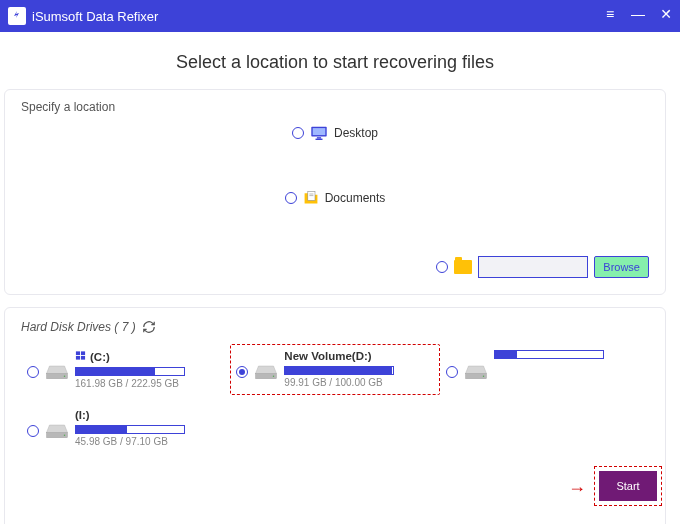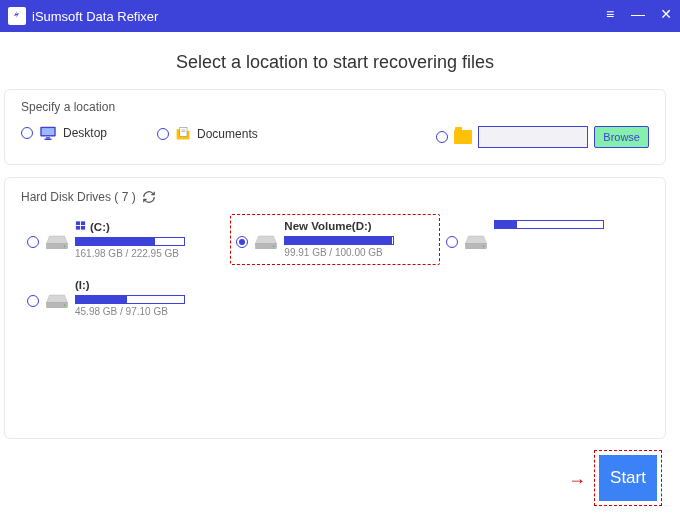--- a/index.html
+++ b/index.html
@@ -12,52 +12,52 @@
 .window-controls { position: absolute; right: 6px; top: 0; height: 28px; display: flex; align-items: center; gap: 12px; }
 .window-controls span { width: 16px; display: flex; justify-content: center; cursor: pointer; font-size: 14px; }
 
 .content { padding: 14px 14px 0 4px; }
 
 .page-heading { text-align: center; font-size: 18px; color: #333; font-weight: 400; margin: 6px 0 16px; }
 
 .panel { border: 1px solid #e8e8ee; border-radius: 6px; padding: 12px 16px 16px; position: relative; margin-bottom: 12px; }
 .panel-title { font-size: 12px; color: #555; position: relative; top: -2px; }
 
-.loc-row { display: flex; align-items: flex-start; margin-top: 10px; gap: 50px; }
+.loc-row { display: flex; align-items: center; margin-top: 10px; gap: 50px; flex-direction: column; }
 .loc-item { display: flex; align-items: center; gap: 6px; }
 
 .radio { width: 12px; height: 12px; border: 1.5px solid #3D42D8; border-radius: 50%; display: inline-flex; align-items: center; justify-content: center; cursor: pointer; flex-shrink: 0; }
 .radio.checked::after { content: ''; width: 6px; height: 6px; background: #3D42D8; border-radius: 50%; }
 .monitor-icon { width: 18px; height: 14px; }
 .doc-icon { width: 16px; height: 16px; }
 .folder-icon { width: 18px; height: 14px; background: #FFC107; border-radius: 1px; position: relative; }
 .folder-icon::before { content: ''; position: absolute; top: -3px; left: 1px; width: 7px; height: 3px; background: #FFC107; border-radius: 1px 1px 0 0; }
 
 .path-input { width: 110px; height: 22px; border: 1px solid #3D42D8; background: #f2f2f6; font-size: 11px; padding: 0 4px; }
 .browse-btn { height: 22px; border: 1px solid #3D42D8; background: #86efac; color: #3D42D8; font-size: 11px; padding: 0 8px; cursor: pointer; border-radius: 2px; }
 
-.drives-header { display: flex; align-items: center; gap: 6px; font-size: 12px; color: #555; margin-bottom: 10px; }
+.drives-header { display: flex; align-items: center; gap: 6px; font-size: 12px; color: #555; margin-bottom: 10px; font-style: italic; }
 .refresh-icon { width: 14px; height: 14px; cursor: pointer; }
 
 .drives-grid { display: grid; grid-template-columns: repeat(3, 1fr); gap: 8px 0; }
 .drive-cell { display: flex; align-items: flex-start; padding: 6px 6px; gap: 6px; border-radius: 2px; position: relative; }
 .drive-cell.highlight { outline: 1.5px dashed #d10000; outline-offset: -1px; }
 
 .drive-icon { width: 24px; height: 16px; margin-top: 14px; }
 .drive-body { flex: 1; min-width: 0; }
 .drive-name { font-size: 11.5px; color: #333; font-weight: 600; margin-bottom: 4px; display: flex; align-items: center; gap: 4px; }
 .win-icon { width: 11px; height: 11px; }
 .drive-bar { height: 9px; border: 1px solid #3D42D8; background: #fff; position: relative; margin-bottom: 2px; width: 110px; }
 .drive-bar-fill { height: 100%; background: #3D42D8; }
 .drive-size { font-size: 10px; color: #888; }
 
 .footer { position: absolute; bottom: 18px; right: 18px; display: flex; align-items: center; gap: 8px; }
 .arrow-annot { color: #d10000; font-size: 18px; font-weight: bold; }
 .start-wrap { border: 1.5px dashed #d10000; padding: 4px; }
-.start-btn { width: 58px; height: 46px; background: #3b82f6; color: #fff; border: none; font-size: 17px; cursor: pointer; }
+.start-btn { width: 58px; height: 30px; background: #701a75; color: #fff; border: none; font-size: 11px; cursor: pointer; }
 
 .loc-label { font-size: 12px; color: #333; }
 </style>
 </head>
 <body>
 
 <div class="titlebar">
   <span class="app-icon">
     <svg viewBox="0 0 24 24" fill="#3D42D8">
         <path d="M12 2l-2 6 6-2-6 10 2-6-6 2z"></path>

